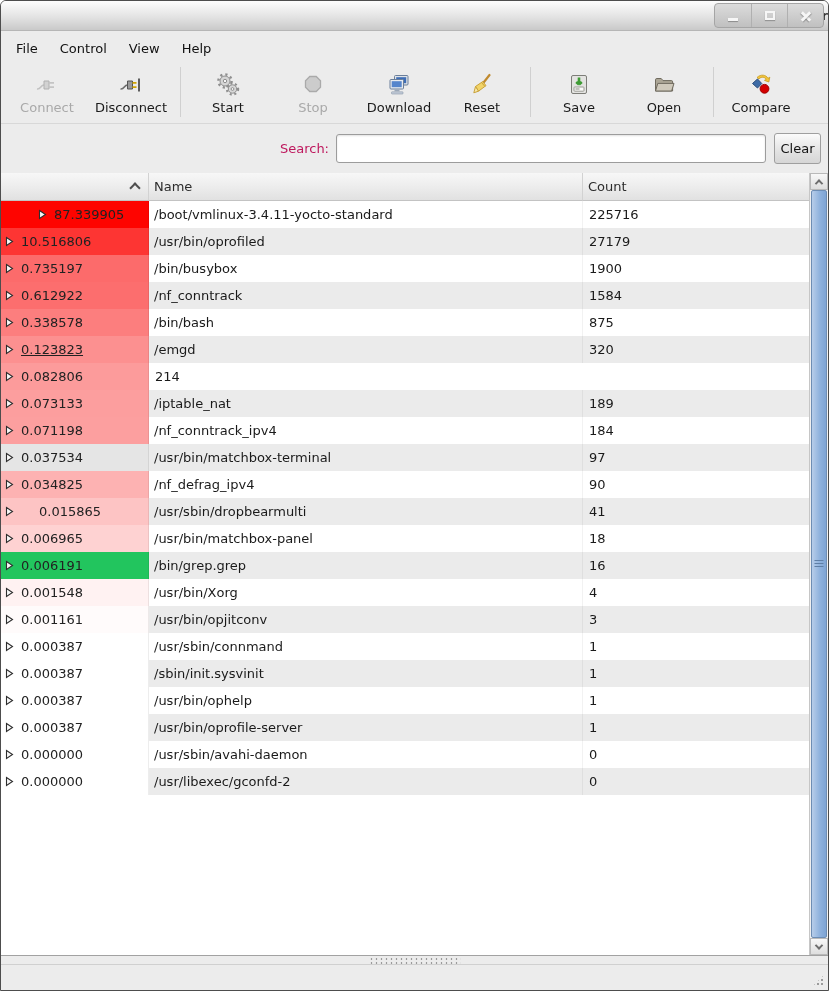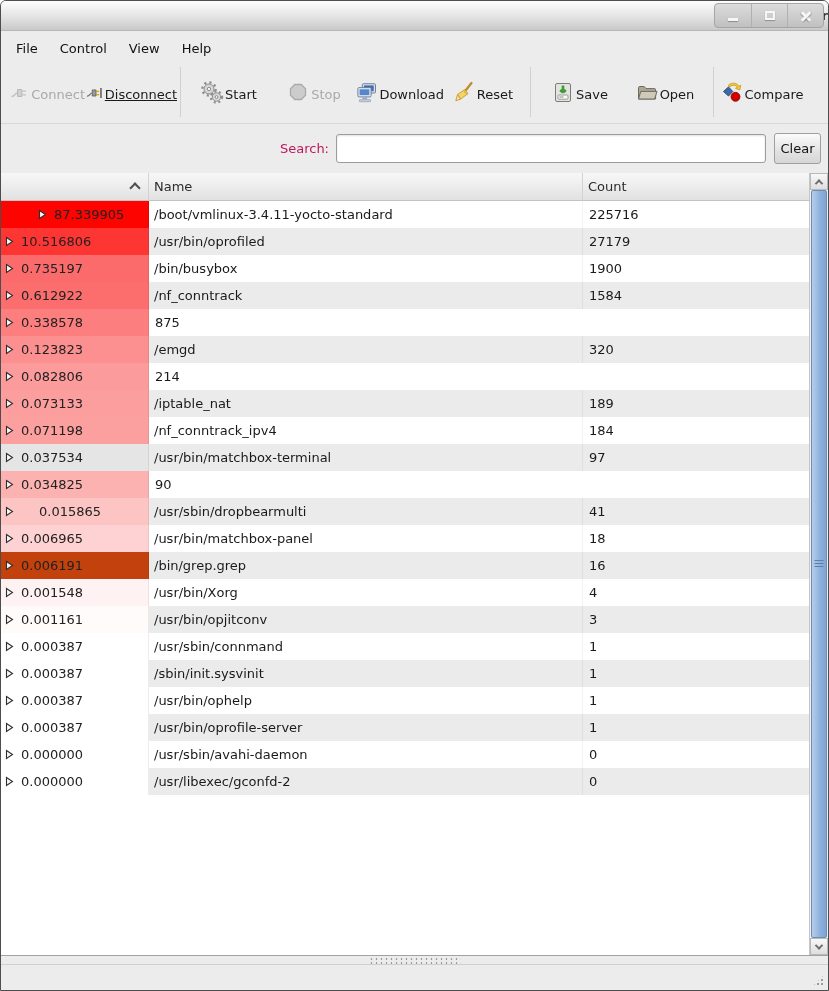--- a/index.html
+++ b/index.html
@@ -50,28 +50,28 @@
   .menubar { height: 30px; flex: 0 0 30px; display: flex; align-items: flex-end; padding-left: 4px; background: #ececec; }
   .menu-item { padding: 5px 11px; color: #111; }
 
   
   .toolbar {
     height: 63px; flex: 0 0 63px;
     background: #ececec; border-bottom: 1px solid #d8d8d8;
     display: flex; align-items: stretch; padding-left: 8px;
   }
   .tool-item {
-    display: flex; flex-direction: row; align-items: center; justify-content: center;
+    display: flex; flex-direction: column; align-items: center; justify-content: center;
     padding-top: 2px; color: #1a1a1a;
   }
   .tool-item svg { width: 26px; height: 26px; }
   .tool-label { margin-top: 2px; }
   .tool-item.disabled .tool-label { color: #a9a9a9; }
   .tool-sep { width: 1px; background: #d0d0d0; margin: 6px 2px; }
-  .w76 { width: 76px; } .w92 { width: 92px; text-decoration: underline; } .w88 { width: 88px; } .w82 { width: 82px; }
+  .w76 { width: 76px; } .w92 { width: 92px; } .w88 { width: 88px; } .w82 { width: 82px; }
   .w90 { width: 90px; } .w94 { width: 94px; }
   .sep-a { margin: 6px 3px; } .sep-b { margin: 6px 10px; } .sep-c { margin: 6px 2px; }
 
   
   .searchbar {
     height: 49px; flex: 0 0 49px; background: #ececec;
     display: flex; align-items: center; padding: 0 7px;
   }
   .search-label { margin-left: auto; margin-right: 7px; color: #be185d; }
   .search-input {
@@ -351,24 +351,25 @@
   </div>
         <div class="tr">
     <div class="td c1" style="background: rgb(252, 126, 126);">
       <span class="expander">
         <svg width="9" height="11" viewBox="0 0 9 11">
                 <path d="M1.5 1.5 L7.5 5.5 L1.5 9.5 Z" fill="#f8f8f8" stroke="#2e2e2e" stroke-width="1.1"></path>
               </svg>
       </span>
       <span class="pct">0.338578</span>
     </div>
+    <div class="td c2">/bin/bash</div>
     <div class="td c3">875</div>
   </div>
         <div class="tr alt">
-    <div class="td c1" style="background: rgb(252, 144, 144);">
+    <div class="td c1" style="background: rgb(252, 144, 144); text-decoration: underline;">
       <span class="expander">
         <svg width="9" height="11" viewBox="0 0 9 11">
                 <path d="M1.5 1.5 L7.5 5.5 L1.5 9.5 Z" fill="#f8f8f8" stroke="#2e2e2e" stroke-width="1.1"></path>
               </svg>
       </span>
       <span class="pct">0.123823</span>
     </div>
     <div class="td c2">/emgd</div>
     <div class="td c3">320</div>
   </div>
@@ -421,20 +422,21 @@
   </div>
         <div class="tr">
     <div class="td c1" style="background: rgb(253, 178, 178);">
       <span class="expander">
         <svg width="9" height="11" viewBox="0 0 9 11">
                 <path d="M1.5 1.5 L7.5 5.5 L1.5 9.5 Z" fill="#f8f8f8" stroke="#2e2e2e" stroke-width="1.1"></path>
               </svg>
       </span>
       <span class="pct">0.034825</span>
     </div>
+    <div class="td c2">/nf_defrag_ipv4</div>
     <div class="td c3">90</div>
   </div>
         <div class="tr alt">
     <div class="td c1" style="background: rgb(253, 196, 196); gap: 25px;">
       <span class="expander">
         <svg width="9" height="11" viewBox="0 0 9 11">
                 <path d="M1.5 1.5 L7.5 5.5 L1.5 9.5 Z" fill="#f8f8f8" stroke="#2e2e2e" stroke-width="1.1"></path>
               </svg>
       </span>
       <span class="pct">0.015865</span>
@@ -448,21 +450,21 @@
         <svg width="9" height="11" viewBox="0 0 9 11">
                 <path d="M1.5 1.5 L7.5 5.5 L1.5 9.5 Z" fill="#f8f8f8" stroke="#2e2e2e" stroke-width="1.1"></path>
               </svg>
       </span>
       <span class="pct">0.006965</span>
     </div>
     <div class="td c2">/usr/bin/matchbox-panel</div>
     <div class="td c3">18</div>
   </div>
         <div class="tr alt">
-    <div class="td c1" style="background: #c2410c;">
+    <div class="td c1" style="background: #22c55e;">
       <span class="expander">
         <svg width="9" height="11" viewBox="0 0 9 11">
                 <path d="M1.5 1.5 L7.5 5.5 L1.5 9.5 Z" fill="#f8f8f8" stroke="#2e2e2e" stroke-width="1.1"></path>
               </svg>
       </span>
       <span class="pct">0.006191</span>
     </div>
     <div class="td c2">/bin/grep.grep</div>
     <div class="td c3">16</div>
   </div>

